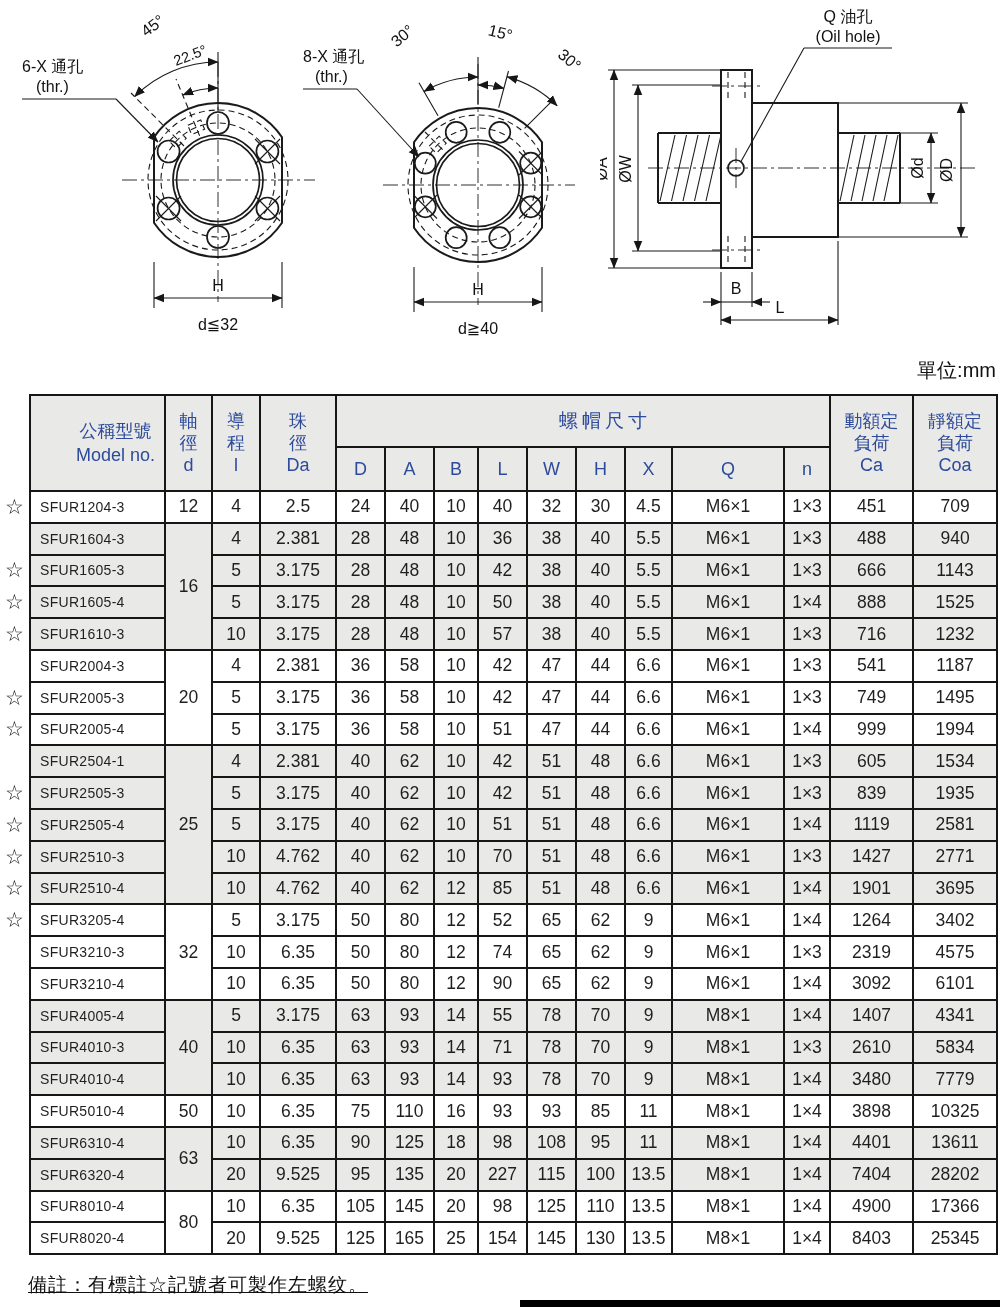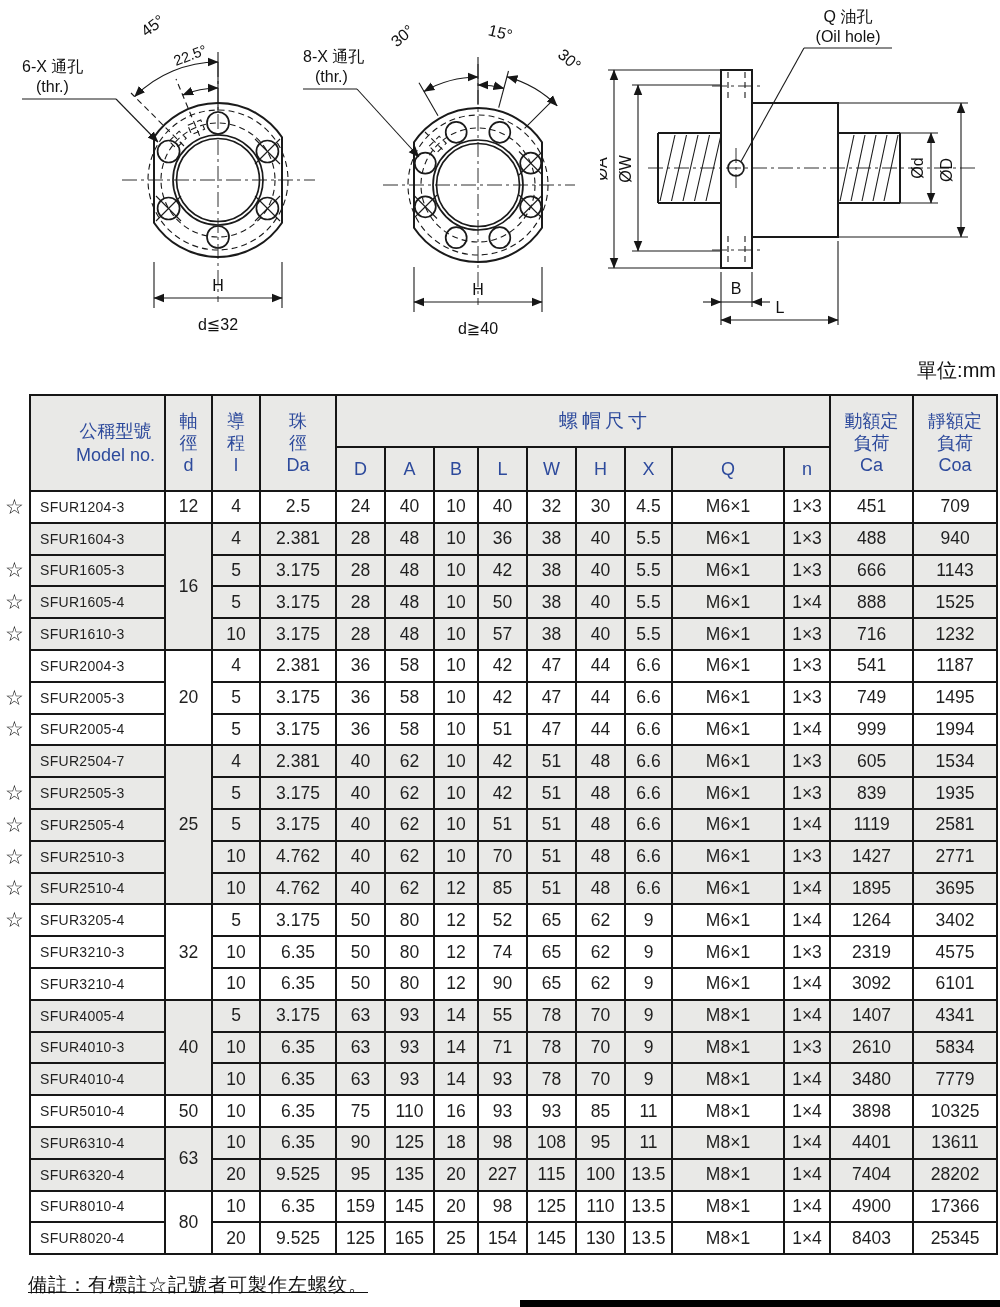--- a/index.html
+++ b/index.html
@@ -430,21 +430,21 @@
           <td>47</td>
           <td>44</td>
           <td>6.6</td>
           <td>M6×1</td>
           <td>1×4</td>
           <td>999</td>
           <td>1994</td>
         </tr>
         <tr class="shade">
           <td class="star-cell"></td>
-          <td class="model">SFUR2504-7</td>
+          <td class="model">SFUR2504-1</td>
           <td rowspan="5">25</td>
           <td>4</td>
           <td>2.381</td>
           <td>40</td>
           <td>62</td>
           <td>10</td>
           <td>42</td>
           <td>51</td>
           <td>48</td>
           <td>6.6</td>
@@ -511,21 +511,21 @@
           <td>4.762</td>
           <td>40</td>
           <td>62</td>
           <td>12</td>
           <td>85</td>
           <td>51</td>
           <td>48</td>
           <td>6.6</td>
           <td>M6×1</td>
           <td>1×4</td>
-          <td>1895</td>
+          <td>1901</td>
           <td>3695</td>
         </tr>
         <tr>
           <td class="star-cell">☆</td>
           <td class="model">SFUR3205-4</td>
           <td rowspan="3">32</td>
           <td>5</td>
           <td>3.175</td>
           <td>50</td>
           <td>80</td>
@@ -677,21 +677,21 @@
           <td>1×4</td>
           <td>7404</td>
           <td>28202</td>
         </tr>
         <tr>
           <td class="star-cell"></td>
           <td class="model">SFUR8010-4</td>
           <td rowspan="2">80</td>
           <td>10</td>
           <td>6.35</td>
-          <td>159</td>
+          <td>105</td>
           <td>145</td>
           <td>20</td>
           <td>98</td>
           <td>125</td>
           <td>110</td>
           <td>13.5</td>
           <td>M8×1</td>
           <td>1×4</td>
           <td>4900</td>
           <td>17366</td>

